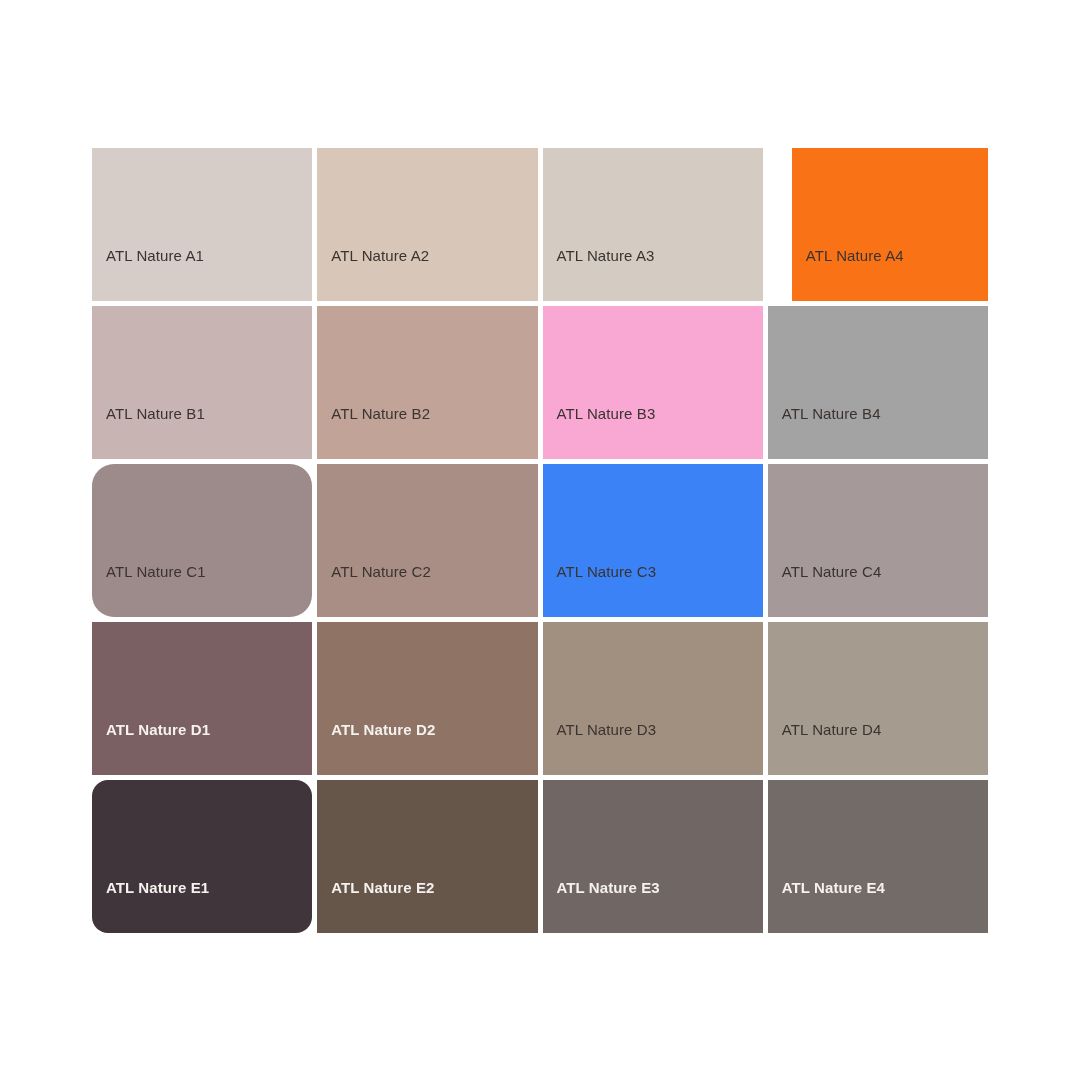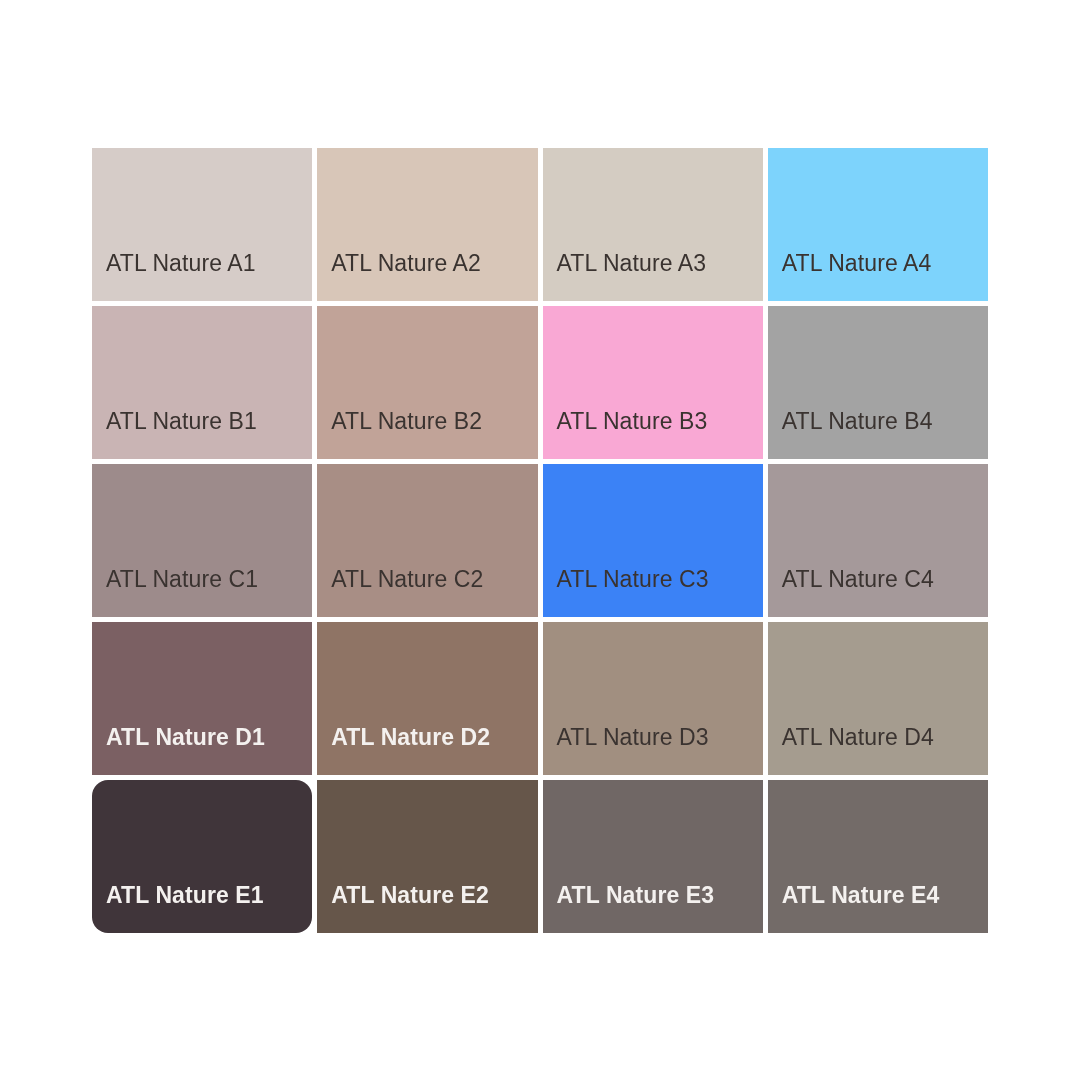--- a/index.html
+++ b/index.html
@@ -34,22 +34,22 @@
     position: relative;
     display: flex;
     align-items: flex-end;
     box-sizing: border-box;
     overflow: hidden;
   }
 
   .swatch-label {
     display: block;
     padding-left: 14px;
-    padding-bottom: 26px;
-    font-size: 23px;
+    padding-bottom: 38px;
+    font-size: 15px;
     line-height: 1;
     letter-spacing: 0.1px;
     white-space: nowrap;
   }
 
   .swatch.text-dark  .swatch-label { color: #3a3330; font-weight: 400; }
   .swatch.text-light .swatch-label { color: #f4f1ef; font-weight: 600; }
 </style>
 </head>
 <body>
@@ -57,36 +57,36 @@
 <div id="palette-board">
     <div class="swatch text-dark" style="background: rgb(214, 204, 200);">
       <span class="swatch-label">ATL Nature A1</span>
     </div>
     <div class="swatch text-dark" style="background: rgb(216, 198, 184);">
       <span class="swatch-label">ATL Nature A2</span>
     </div>
     <div class="swatch text-dark" style="background: rgb(212, 204, 194);">
       <span class="swatch-label">ATL Nature A3</span>
     </div>
-    <div class="swatch text-dark" style="background: #7dd3fc;">
+    <div class="swatch text-dark" style="background: #f97316; margin-left: 24px;">
       <span class="swatch-label">ATL Nature A4</span>
     </div>
     <div class="swatch text-dark" style="background: rgb(201, 180, 180);">
       <span class="swatch-label">ATL Nature B1</span>
     </div>
     <div class="swatch text-dark" style="background: rgb(193, 163, 152);">
       <span class="swatch-label">ATL Nature B2</span>
     </div>
     <div class="swatch text-dark" style="background: #f9a8d4;">
       <span class="swatch-label">ATL Nature B3</span>
     </div>
     <div class="swatch text-dark" style="background: #a3a3a3;">
       <span class="swatch-label">ATL Nature B4</span>
     </div>
-    <div class="swatch text-dark" style="background: rgb(157, 139, 139);">
+    <div class="swatch text-dark" style="background: rgb(157, 139, 139); border-radius: 22px;">
       <span class="swatch-label">ATL Nature C1</span>
     </div>
     <div class="swatch text-dark" style="background: rgb(168, 142, 133);">
       <span class="swatch-label">ATL Nature C2</span>
     </div>
     <div class="swatch text-dark" style="background: #3b82f6;">
       <span class="swatch-label">ATL Nature C3</span>
     </div>
     <div class="swatch text-dark" style="background: rgb(165, 153, 154);">
       <span class="swatch-label">ATL Nature C4</span>

